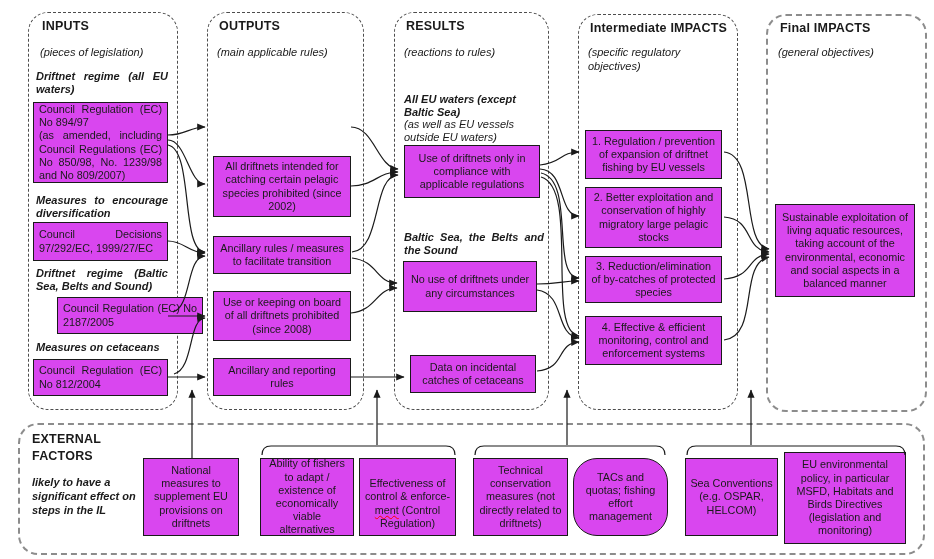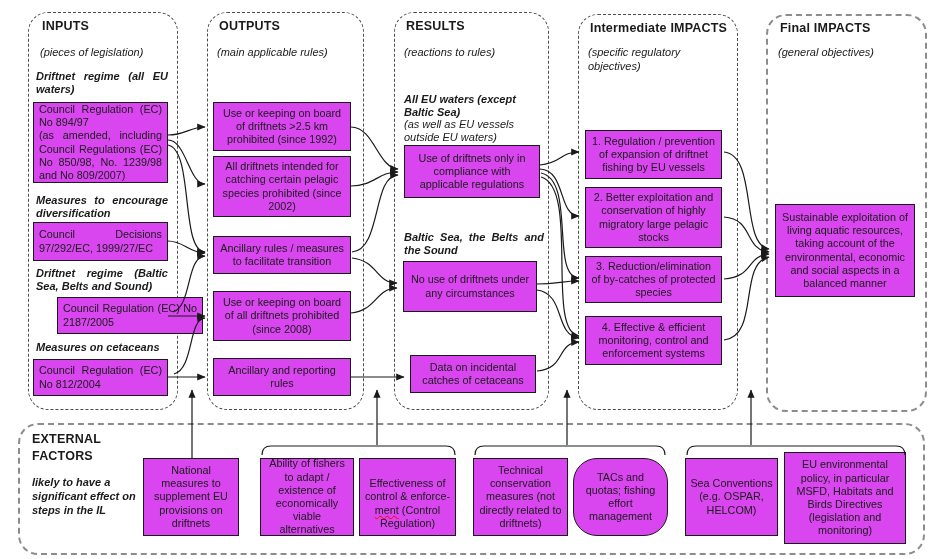--- a/index.html
+++ b/index.html
@@ -50,21 +50,20 @@
 
   <div class="grp-h" style="left:36px;top:267px;width:132px;">Driftnet regime (Baltic Sea, Belts and Sound)</div>
   <div class="box justify" style="left:33px;top:297px;width:146px;height:37px;margin-left:24px;">Council Regulation (EC) No 2187/2005</div>
 
   <div class="grp-h noj" style="left:36px;top:341px;width:132px;">Measures on cetaceans</div>
   <div class="box justify" style="left:33px;top:359px;width:135px;height:37px;">Council Regulation (EC) No 812/2004</div>
 
   <div class="col-title" style="left:219px;top:19px;">OUTPUTS</div>
   <div class="col-sub" style="left:217px;top:46px;">(main applicable rules)</div>
 
-  <div class="box" style="left:213px;top:102px;width:138px;height:49px;">Use or keeping on board of driftnets &gt;2.5 km prohibited (since 1992)</div>
   <div class="box" style="left:213px;top:156px;width:138px;height:61px;">All driftnets intended for catching certain pelagic species prohibited (since 2002)</div>
   <div class="box" style="left:213px;top:236px;width:138px;height:38px;">Ancillary rules / measures to facilitate transition</div>
   <div class="box" style="left:213px;top:291px;width:138px;height:50px;">Use or keeping on board of all driftnets prohibited (since 2008)</div>
   <div class="box" style="left:213px;top:358px;width:138px;height:38px;">Ancillary and reporting rules</div>
 
   <div class="col-title" style="left:406px;top:19px;">RESULTS</div>
   <div class="col-sub" style="left:404px;top:46px;">(reactions to rules)</div>
 
   <div class="grp-h noj" style="left:404px;top:93px;width:140px;">All EU waters (except Baltic Sea)</div>
   <div class="note" style="left:404px;top:118px;width:140px;">(as well as EU vessels outside EU waters)</div>

